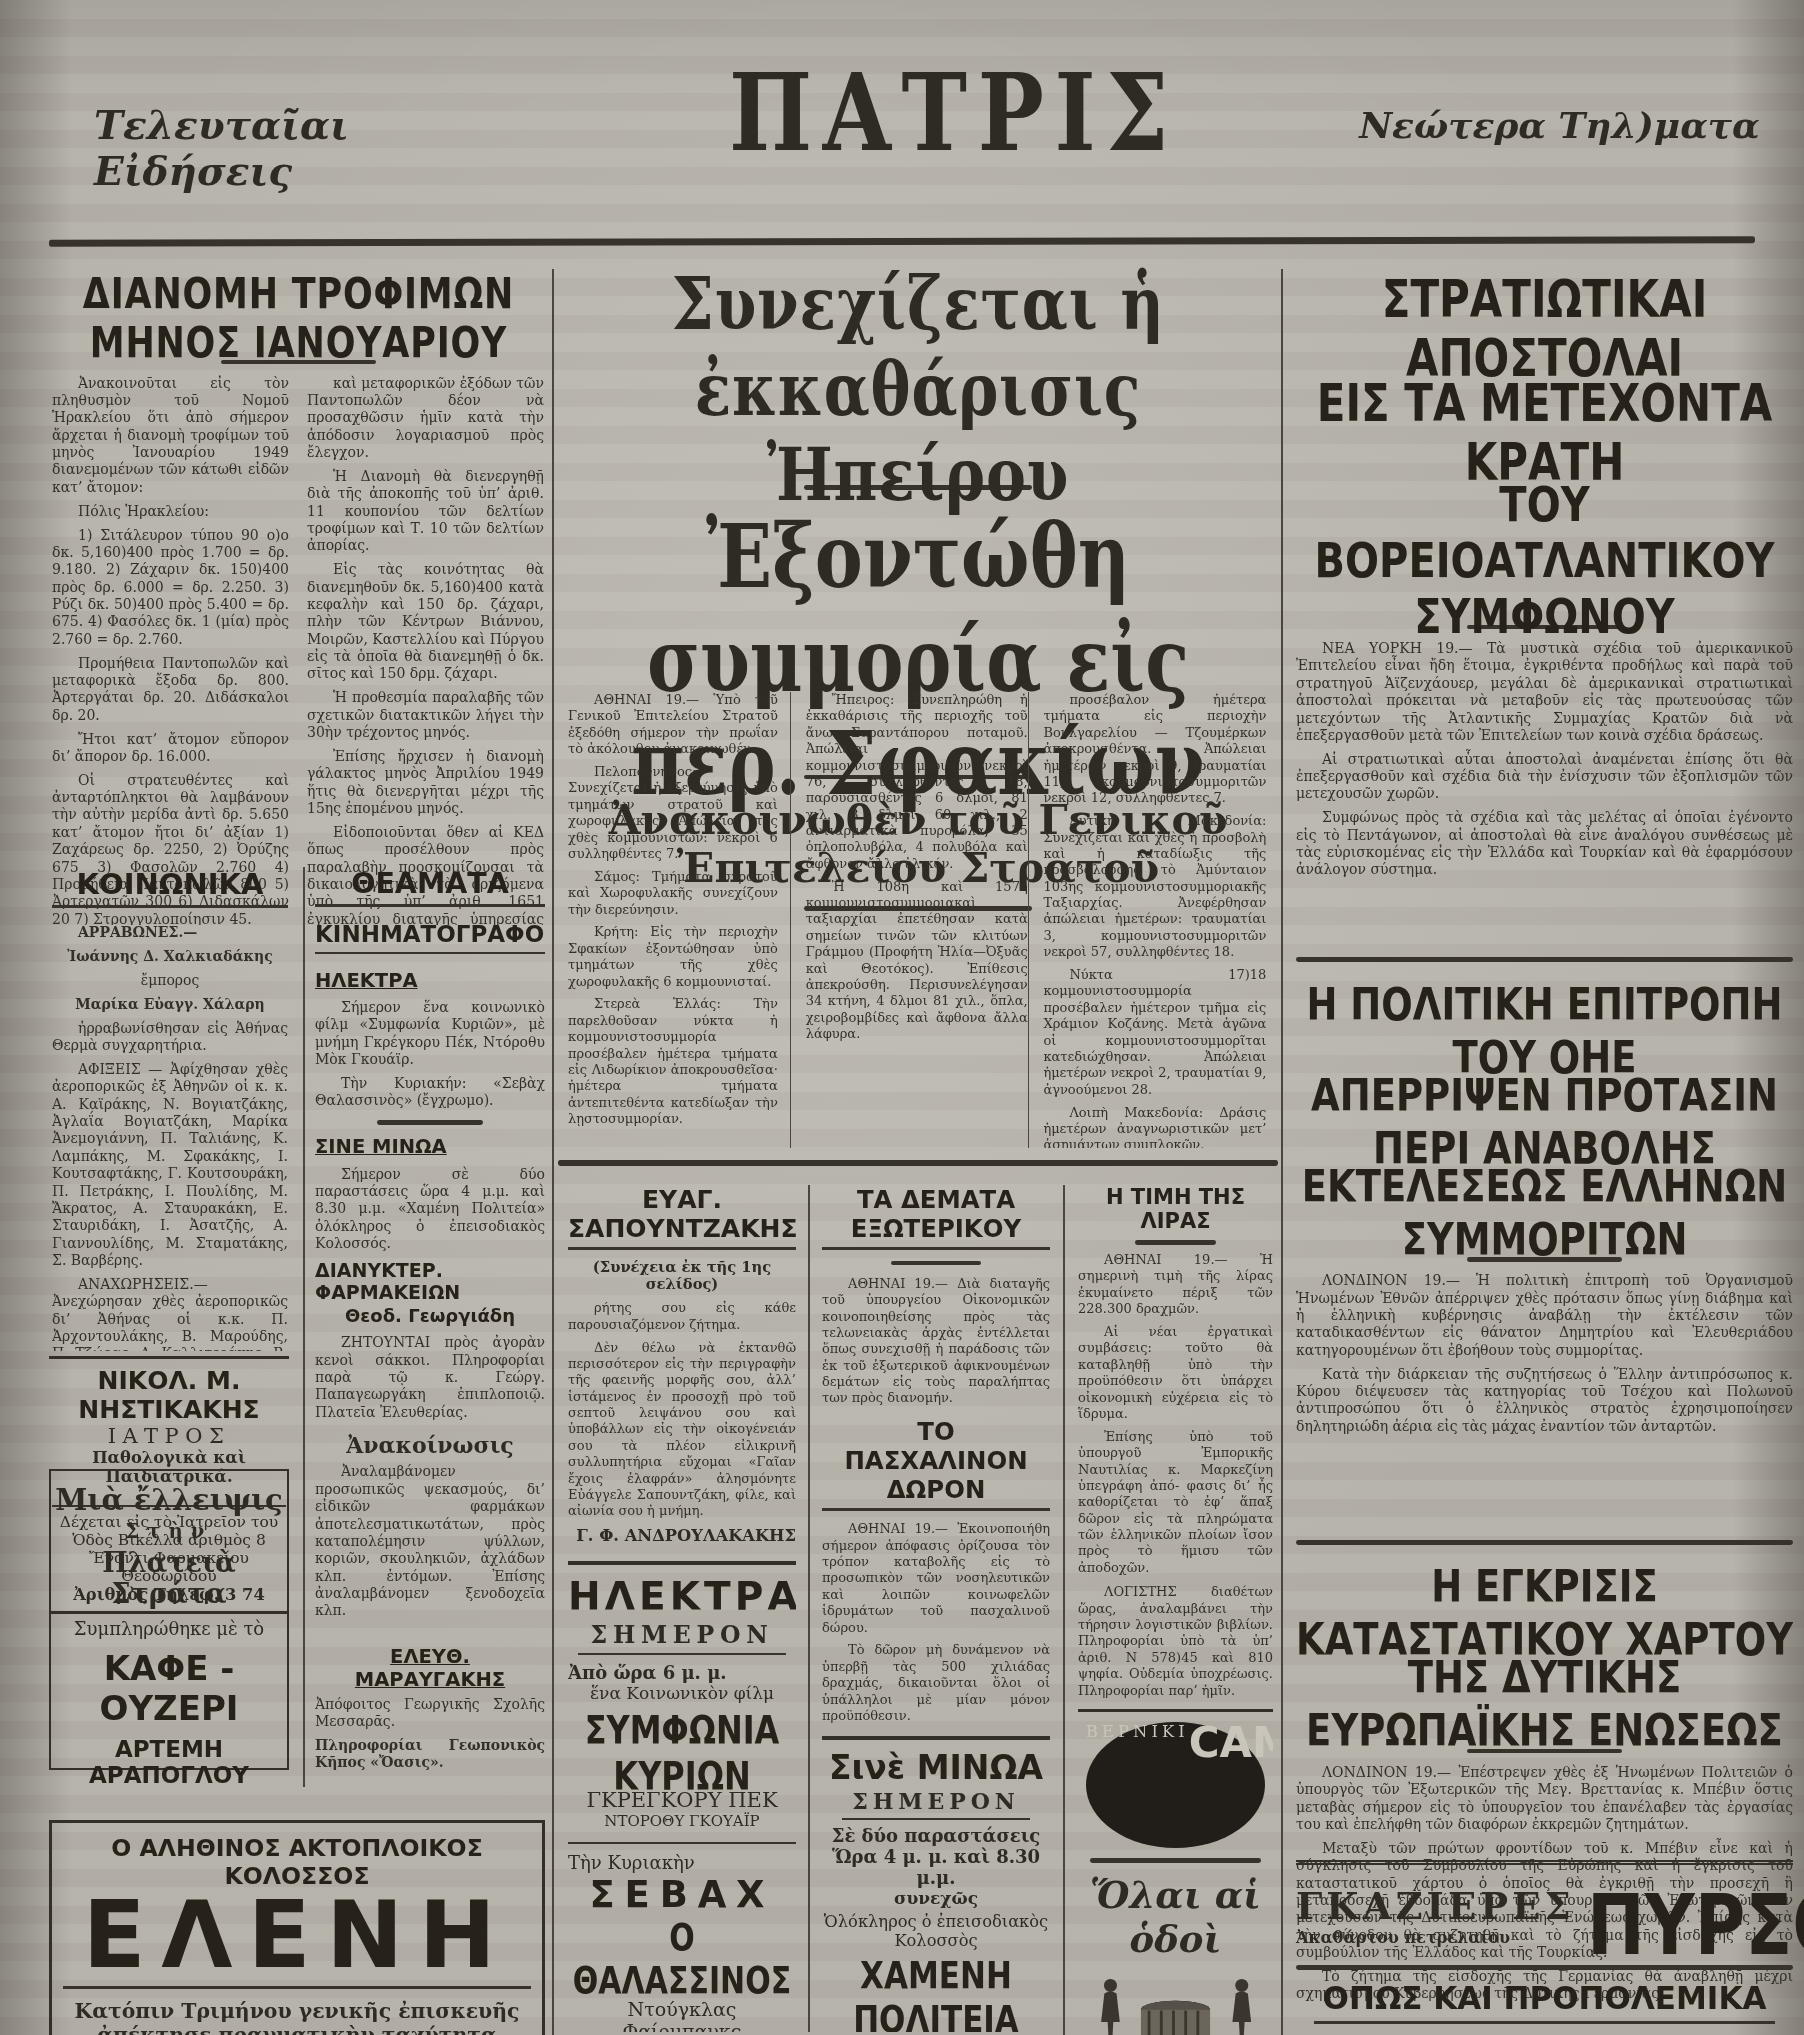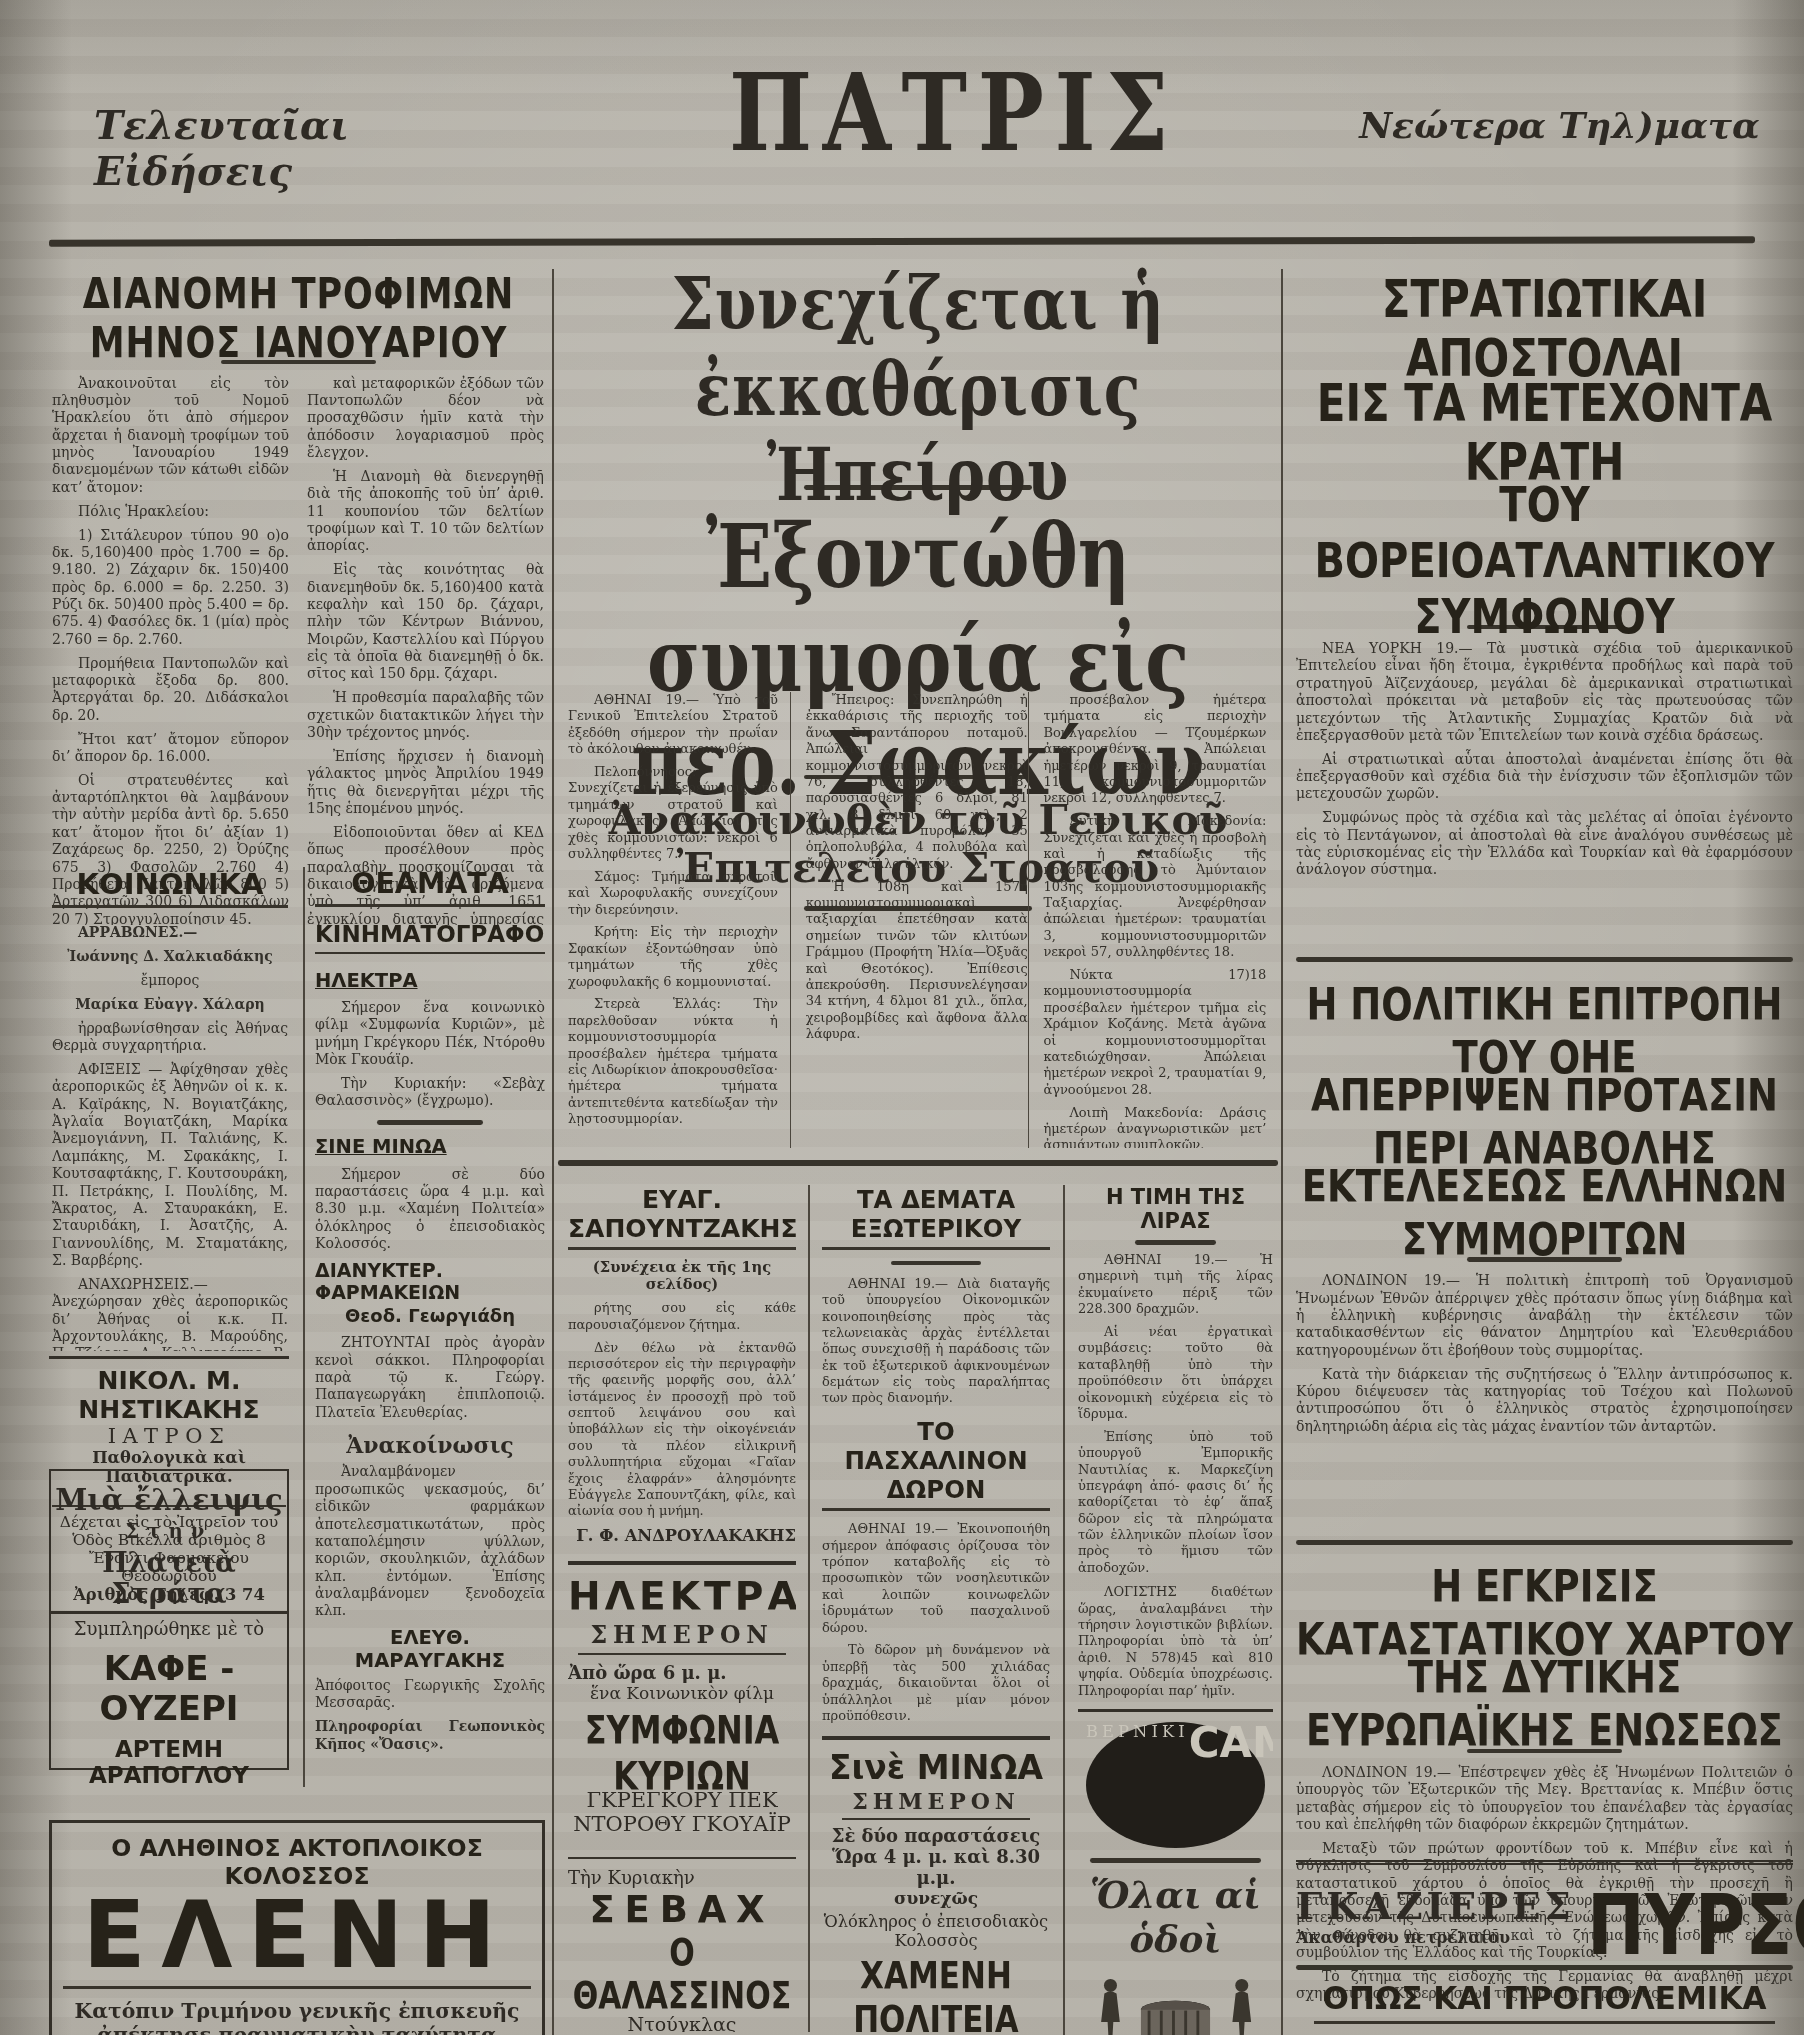--- a/index.html
+++ b/index.html
@@ -97,21 +97,21 @@
       </div>
   <div class="hd" style="font-size:19px;text-align:left;margin-top:4.1px">ΔΙΑΝΥΚΤΕΡ. ΦΑΡΜΑΚΕΙΩΝ</div>
   <div class="hd" style="font-size:18px;margin:2.4px 0 8.1px">Θεοδ. Γεωργιάδη</div>
   <div class="txt">
         <p>ΖΗΤΟΥΝΤΑΙ πρὸς ἀγορὰν κενοὶ σάκκοι. Πληροφορίαι παρὰ τῷ κ. Γεώργ. Παπαγεωργάκη ἐπιπλοποιῷ. Πλατεῖα Ἐλευθερίας.</p>
       </div>
   <div class="b c" style="font-size:22px;margin:10.6px 0 5.7px">Ἀνακοίνωσις</div>
   <div class="txt">
         <p>Ἀναλαμβάνομεν προσωπικῶς ψεκασμούς, δι’ εἰδικῶν φαρμάκων ἀποτελεσματικωτάτων, πρὸς καταπολέμησιν ψύλλων, κοριῶν, σκουληκιῶν, ἀχλάδων κλπ. ἐντόμων. Ἐπίσης ἀναλαμβάνομεν ξενοδοχεῖα κλπ.</p>
       </div>
-  <div class="hd" style="font-size:19.5px;margin-top:6px;">ΕΛΕΥΘ. ΜΑΡΑΥΓΑΚΗΣ</div>
+  <div class="hd" style="font-size:19.5px;margin-top:25px;text-decoration:underline">ΕΛΕΥΘ. ΜΑΡΑΥΓΑΚΗΣ</div>
   <div class="txt c" style="margin-top:4.9px">
    <p style="text-indent:0">Ἀπόφοιτος Γεωργικῆς Σχολῆς Μεσσαρᾶς.</p>
    <p class="b" style="text-indent:0">Πληροφορίαι Γεωπονικὸς Κῆπος «Ὄασις».</p>
   </div>
  </div>
 
  <div class="abs c" style="left:49px;top:1356px;width:240px;border-top:3.3px solid #332f28;border-bottom:3.3px solid #332f28;padding:7.3px 3.3px">
   <div class="hd" style="font-size:25px">ΝΙΚΟΛ. Μ. ΝΗΣΤΙΚΑΚΗΣ</div>
   <div style="font-size:21px;letter-spacing:6.5px">ΙΑΤΡΟΣ</div>
   <div class="b du" style="font-size:16.3px;padding-bottom:19px">Παθολογικὰ καὶ Παιδιατρικά.</div>
@@ -176,21 +176,21 @@
       </div>
   <div class="b" style="font-size:16.3px;text-align:right;margin-top:4.1px">Γ. Φ. ΑΝΔΡΟΥΛΑΚΑΚΗΣ</div>
 
   <div class="c" style="border-top:4.1px solid #332f28;margin-top:16.3px;padding-top:8.1px">
    <div class="hd" style="font-size:39px;letter-spacing:4.1px">ΗΛΕΚΤΡΑ</div>
    <div class="b du" style="font-size:23.6px;letter-spacing:5.7px;display:inline-block;padding:2.4px 12.2px 4.1px">ΣΗΜΕΡΟΝ</div>
    <div class="b" style="font-size:18px;text-align:left;margin-top:6.5px">Ἀπὸ ὥρα 6 μ. μ.</div>
    <div style="font-size:17px">ἕνα Κοινωνικὸν φίλμ</div>
    <div class="hd tall" style="font-size:32px;margin-top:4.1px">ΣΥΜΦΩΝΙΑ ΚΥΡΙΩΝ</div>
    <div style="font-size:21px;margin-top:5.7px">ΓΚΡΕΓΚΟΡΥ ΠΕΚ</div>
-   <div class="du" style="font-size:21px;padding-bottom:21px">ΝΤΟΡΟΘΥ ΓΚΟΥΑΪΡ</div>
+   <div class="du" style="font-size:15px;padding-bottom:12px">ΝΤΟΡΟΘΥ ΓΚΟΥΑΪΡ</div>
    <div style="font-size:18px;text-align:left;margin-top:7.3px">Τὴν Κυριακὴν</div>
    <div class="hd" style="font-size:37px;letter-spacing:9.8px">ΣΕΒΑΧ</div>
    <div class="hd tall" style="font-size:30px">Ο ΘΑΛΑΣΣΙΝΟΣ</div>
    <div style="font-size:19px;margin-top:12px">Ντούγκλας Φαίρμπανκς</div>
    
    
   </div>
  </div>
 
  <div class="vr" style="left:808px;top:1185px;height:847px"></div>

